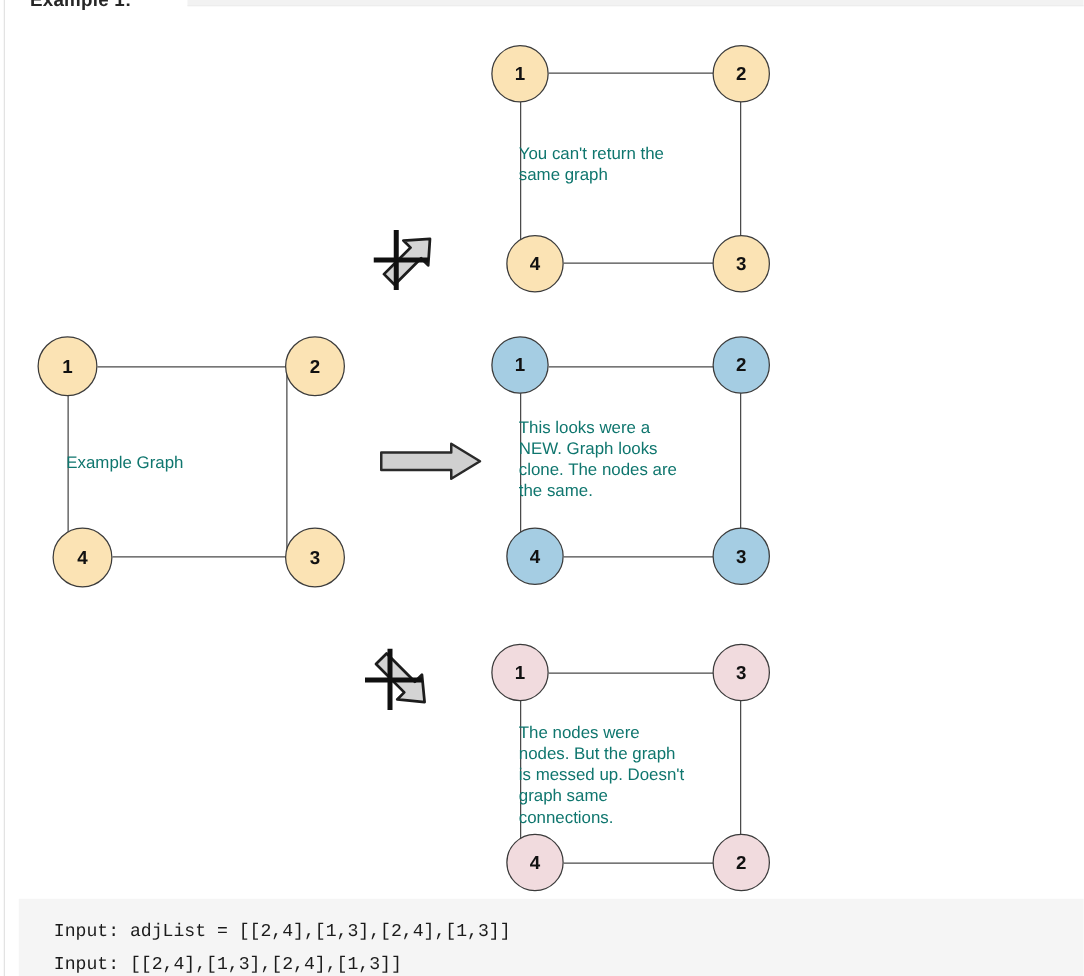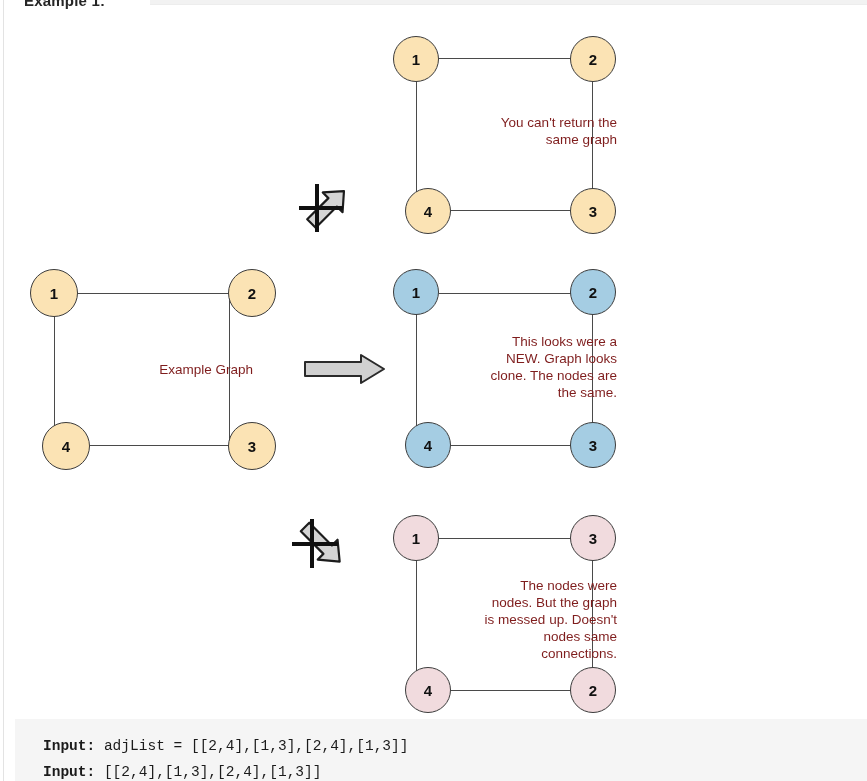--- a/index.html
+++ b/index.html
@@ -66,24 +66,24 @@
   .edge {
     position: absolute;
     background: #4a4a4a;
     z-index: 1;
   }
   .edge.h { height: 1.4px; }
   .edge.v { width: 1.4px; }
 
   .caption {
     position: absolute;
-    text-align: right;
+    text-align: left;
     font-size: 13.5px;
     line-height: 17px;
-    color: #7f1d1d;
+    color: #0f766e;
     z-index: 3;
   }
 
   
   .arrow-svg { position: absolute; z-index: 4; }
 
   
   .code-block {
     position: absolute;
     left: 15px;
@@ -92,21 +92,21 @@
     height: 62px;
     background: #f5f5f5;
     box-sizing: border-box;
     padding: 14px 0 0 28px;
     font-family: "Liberation Mono", "DejaVu Sans Mono", monospace;
     font-size: 14.5px;
     line-height: 26px;
     color: #1b1b1b;
   }
   .code-line { white-space: pre; }
-  .code-label { font-weight: bold; }
+  .code-label { font-weight: normal; }
 </style>
 </head>
 <body>
 
 <div class="page-rule"></div>
 <div class="top-strip"></div>
 
 <div class="example-title">Example 1:</div>
 
 <div class="graph" style="left:393px; top:36px; width:246px; height:198px;">
@@ -201,21 +201,21 @@
     <span>2</span>
   </div>
   <div class="node" style="left:12px; top:152px; width:46px; height:46px; background:#F1DBDE;">
     <span>4</span>
   </div>
 
   <div class="caption" style="left:22px; top:62px; width:202px;">
     <div>The nodes were</div>
     <div>nodes. But the graph</div>
     <div>is messed up. Doesn't</div>
-    <div>nodes same</div>
+    <div>graph same</div>
     <div>connections.</div>
   </div>
 </div>
 
 <svg class="arrow-svg" style="left:291px; top:172px;" width="72" height="72" viewBox="0 0 72 72">
   <g transform="rotate(-45 36 36)">
     <path d="M14,30 L44,30 L44,22 L60,36 L44,50 L44,42 L14,42 Z" fill="#d4d4d4" stroke="#1c1c1c" stroke-width="2.2" stroke-linejoin="round"></path>
   </g>
   <path d="M8,36 L52,36" stroke="#101010" stroke-width="4" stroke-linecap="butt"></path>
   <path d="M26,12 L26,60" stroke="#101010" stroke-width="4" stroke-linecap="butt"></path>

